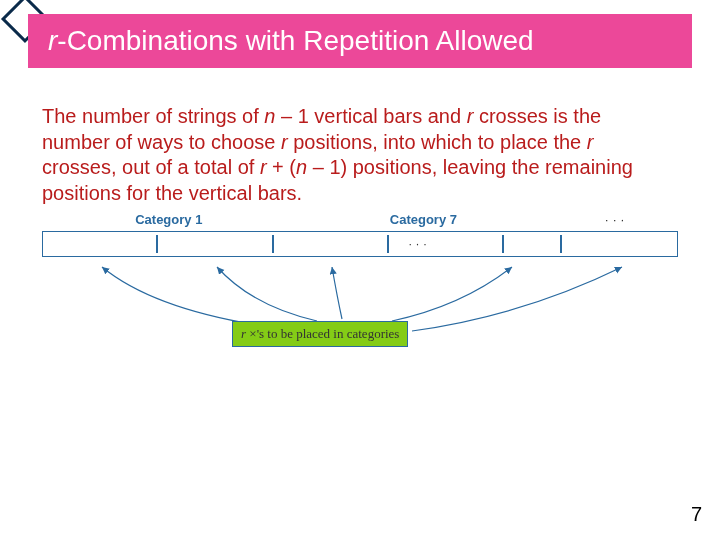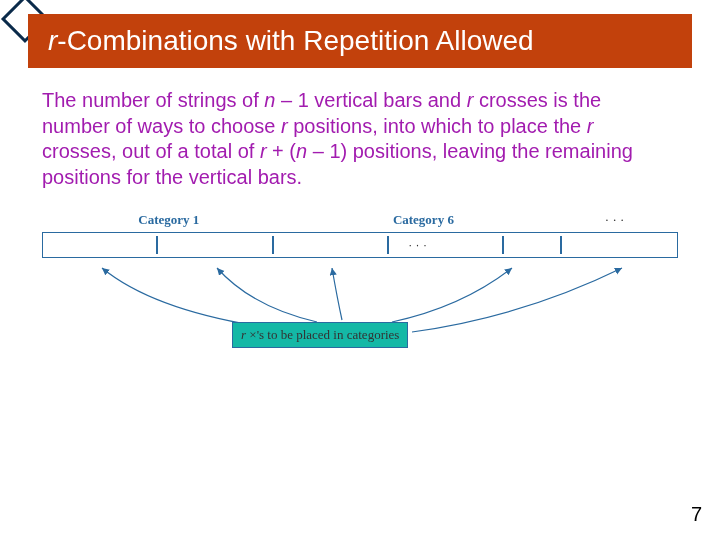--- a/index.html
+++ b/index.html
@@ -7,50 +7,50 @@
     width: 720px; height: 540px;
     background: #fff;
     font-family: Arial, Helvetica, sans-serif;
     position: relative;
     overflow: hidden;
   }
   .title-bar {
     position: absolute;
     left: 28px; top: 14px;
     width: 664px; height: 54px;
-    background: #c2410c;
+    background: #ec4899;
     display: flex; align-items: center;
     padding-left: 20px;
   }
   .title-bar .title {
     color: #fff; font-size: 28px;
   }
   .title-bar .title .it { font-style: italic; }
   .diamond {
     position: absolute;
     left: 8px; top: 2px;
     width: 34px; height: 34px;
     transform: rotate(45deg);
     background: #fff;
     border: 3px solid #0a2a4a;
   }
   .body-text {
     position: absolute;
-    left: 42px; top: 88px; width: 616px;
+    left: 42px; top: 104px; width: 616px;
     font-size: 20px; line-height: 1.28;
-    color: #a21caf;
+    color: #b91c1c;
   }
   .body-text .it { font-style: italic; }
   .diagram {
     position: absolute;
     left: 42px; top: 212px; width: 636px;
   }
   .cat-row {
     display: flex; width: 100%;
-    font-family: Liberation Serif, serif;
+    font-family: Liberation Sans, sans-serif;
     color: #2a6aa0; font-weight: bold; font-size: 13px;
     gap: 1px;
   }
   .cat-cell { flex: 1; text-align: center; white-space: nowrap; }
   .cat-dots { flex: 0.5; text-align: center; color: #333; font-weight: normal; }
   .cat-row .it { font-style: italic; }
   .bar-box {
     margin-top: 4px;
     width: 100%; height: 26px;
     border: 1px solid #2a6aa0;
@@ -65,21 +65,21 @@
     width: 2px; background: #2a6aa0;
   }
   .vbar.mid { right: 50%; }
   .arrows { position: relative; height: 90px; margin-top: 4px; }
   .caption-box {
     position: absolute;
     left: 190px; top: 60px;
     border: 1px solid #2a6aa0;
     padding: 4px 8px;
     font-size: 13px; font-family: "Times New Roman", serif;
-    color: #333; background:#14b8a6;
+    color: #333; background:#84cc16;
   }
   .caption-box .it { font-style: italic; }
   .page-num {
     position: absolute;
     right: 18px; bottom: 14px;
     font-size: 20px; color: #000;
   }
   svg.arrow-layer {
     position: absolute; left:0; top:0; width:636px; height:110px;
     overflow: visible;
@@ -96,21 +96,21 @@
   </div>
 </div>
 
 <div class="body-text">
   <span>The number of strings of </span><span class="it">n</span><span> – 1 vertical bars and </span><span class="it">r</span><span> crosses is the number of ways to choose </span><span class="it">r</span><span> positions, into which to place the </span><span class="it">r</span><span> crosses, out of a total of </span><span class="it">r</span><span> + (</span><span class="it">n</span><span> – 1) positions, leaving the remaining positions for the vertical bars.</span>
 </div>
 
 <div class="diagram">
   <div class="cat-row">
     <div class="cat-cell">Category 1</div>
-    <div class="cat-cell">Category 6</div>
+    <div class="cat-cell">Category 7</div>
     <div class="cat-dots">· · ·</div>
   </div>
   <div class="bar-box">
     <div class="bar-cell">
         <div class="vbar"></div>
       </div>
     <div class="bar-cell">
         <div class="vbar"></div>
       </div>
     <div class="bar-cell">

